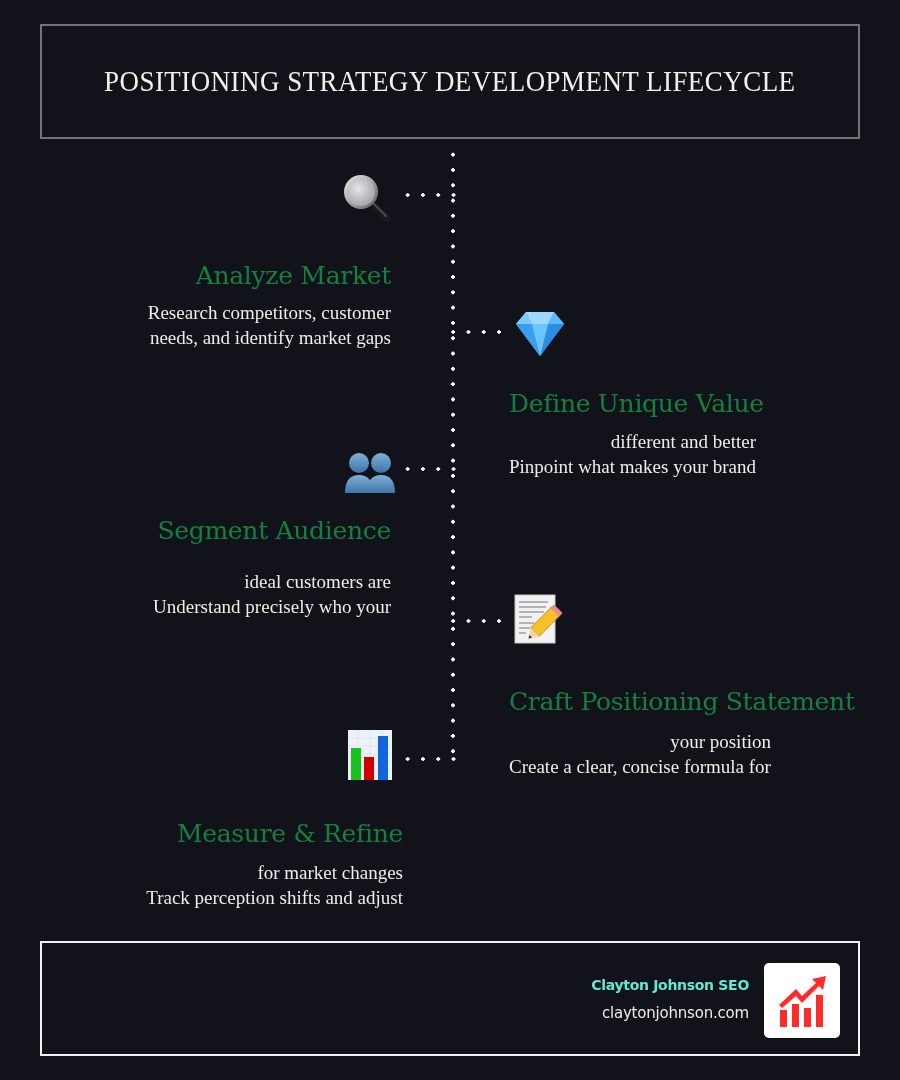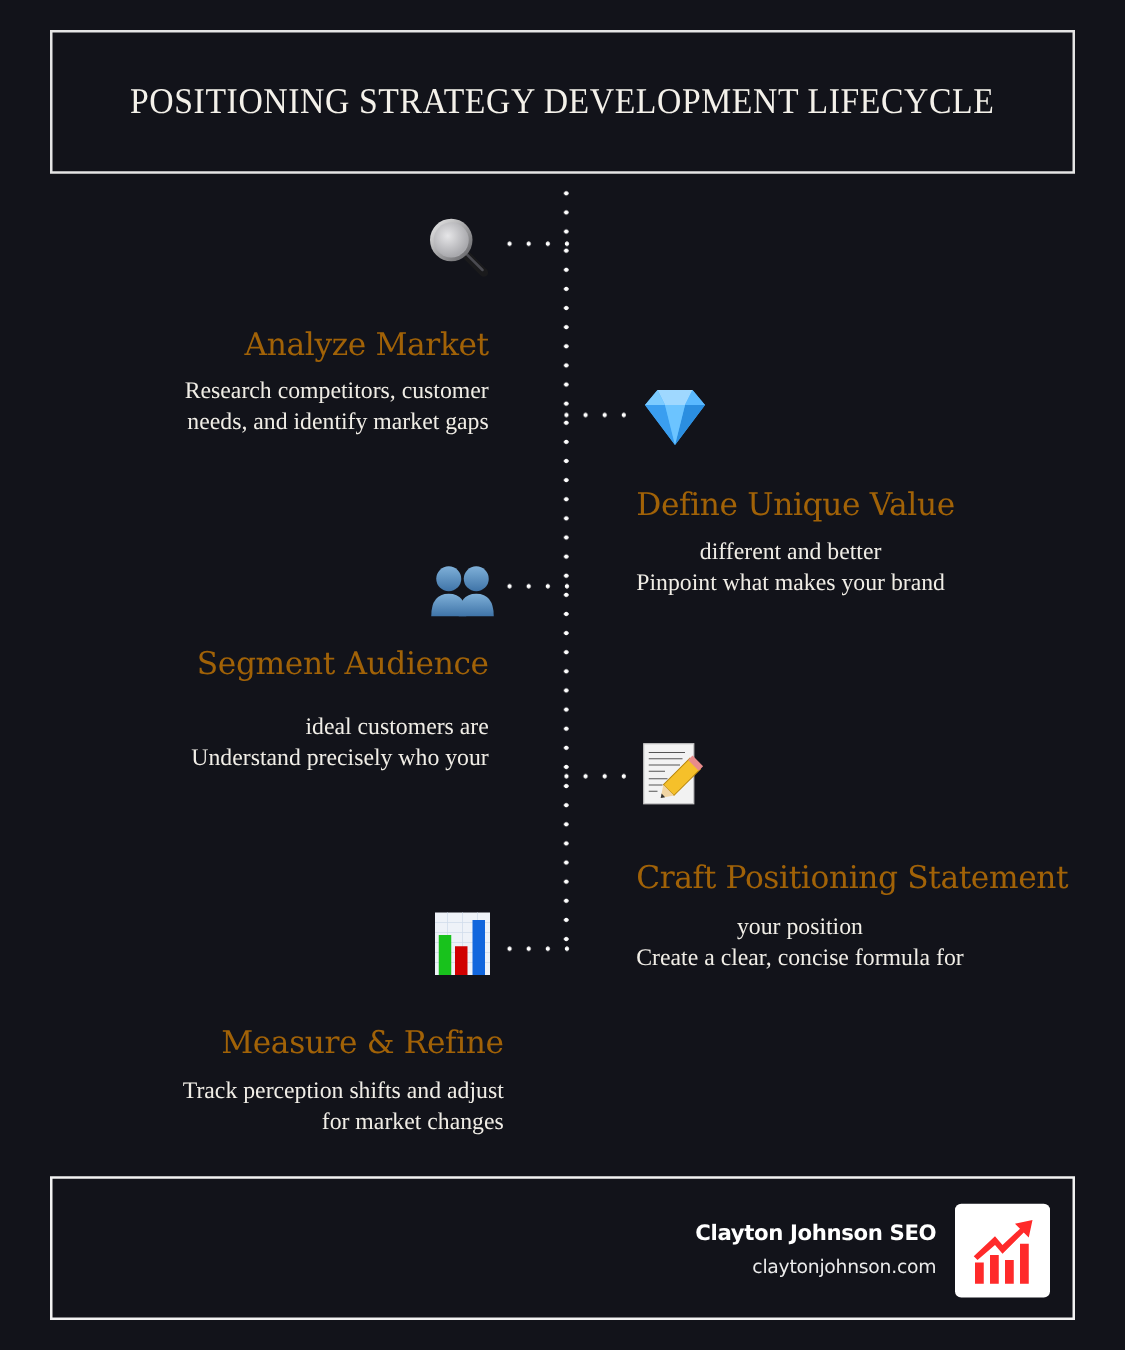--- a/index.html
+++ b/index.html
@@ -14,21 +14,21 @@
     overflow: hidden;
     color: #f2efe8;
     font-family: "DejaVu Sans", sans-serif;
   }
   .header-box {
     position: absolute;
     left: 40px;
     top: 24px;
     width: 816px;
     height: 111px;
-    border: 2px solid #e5e5e5;
+    border: 2px solid #737373;
     display: flex;
     align-items: center;
     justify-content: center;
   }
   .header-title {
     font-family: "Liberation Serif", "DejaVu Serif", serif;
     font-size: 29px;
     letter-spacing: 0.5px;
     color: #f4f1ea;
     text-transform: uppercase;
@@ -56,50 +56,50 @@
   .icon {
     position: absolute;
     width: 52px;
     height: 52px;
   }
   .icon svg { width: 100%; height: 100%; display: block; }
   .step-title {
     position: absolute;
     font-family: "DejaVu Serif", "Liberation Serif", serif;
     font-size: 25px;
-    color: #a16207;
+    color: #15803d;
     white-space: nowrap;
     letter-spacing: -0.3px;
   }
   .step-desc {
     position: absolute;
     font-family: Liberation Serif, serif;
     font-size: 19px;
     line-height: 25px;
     color: #f0ede6;
     white-space: nowrap;
   }
   .left .step-title, .left .step-desc { text-align: right; }
-  .right .step-title, .right .step-desc { text-align: center; }
+  .right .step-title, .right .step-desc { text-align: right; }
   .footer-box {
     position: absolute;
     left: 40px;
     top: 941px;
     width: 816px;
     height: 111px;
     border: 2px solid #f2f2f2;
   }
   .brand-name {
     position: absolute;
     right: 109px;
     top: 34px;
     font-family: "DejaVu Sans", sans-serif;
     font-weight: bold;
-    font-size: 17px;
-    color: #ffffff;
+    font-size: 14px;
+    color: #5eead4;
     text-align: right;
     white-space: nowrap;
     letter-spacing: -0.3px;
   }
   .brand-url {
     position: absolute;
     right: 109px;
     top: 61px;
     font-family: "DejaVu Sans", sans-serif;
     font-size: 15px;
@@ -242,22 +242,22 @@
         <line x1="24" y1="2" x2="24" y2="52"></line>
         <line x1="36" y1="2" x2="36" y2="52"></line>
       </g>
       <rect x="5" y="20" width="10" height="32" fill="#18c21c"></rect>
       <rect x="18" y="29" width="10" height="23" fill="#d00000"></rect>
       <rect x="32" y="8" width="10" height="44" fill="#1166dd"></rect>
     </svg>
   </div>
   <div class="step-title" style="right:497px; top:819px;">Measure &amp; Refine</div>
   <div class="step-desc" style="right:497px; top:860px;">
+    <div>for market changes</div>
     <div>Track perception shifts and adjust</div>
-    <div>for market changes</div>
   </div>
 </div>
 
 <div class="footer-box">
   <div class="brand-name">Clayton Johnson SEO</div>
   <div class="brand-url">claytonjohnson.com</div>
   <div class="brand-logo">
     <svg viewBox="0 0 76 75">
       <rect x="16" y="47" width="7" height="17" fill="#ff2a2a"></rect>
       <rect x="28" y="41" width="7" height="23" fill="#ff2a2a"></rect>

